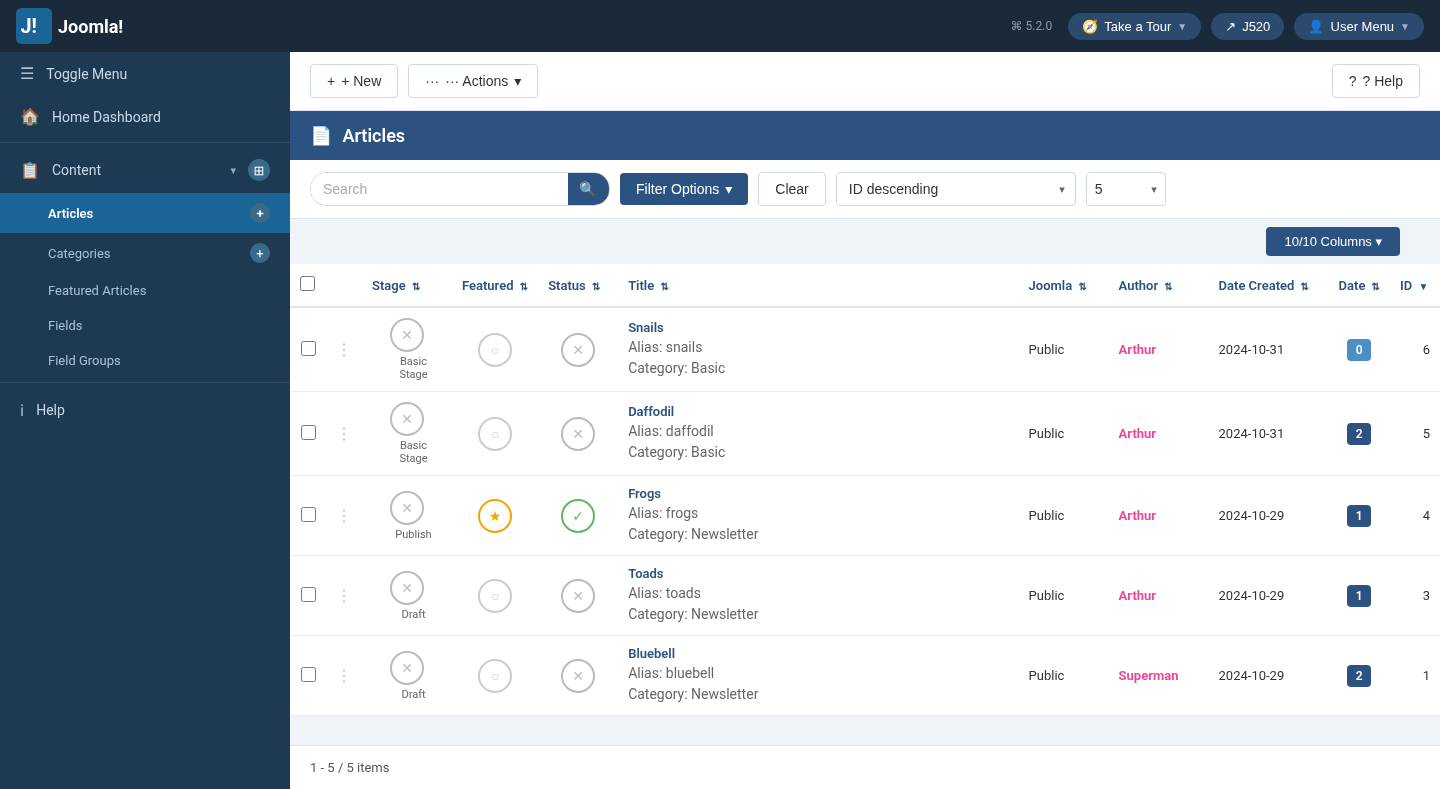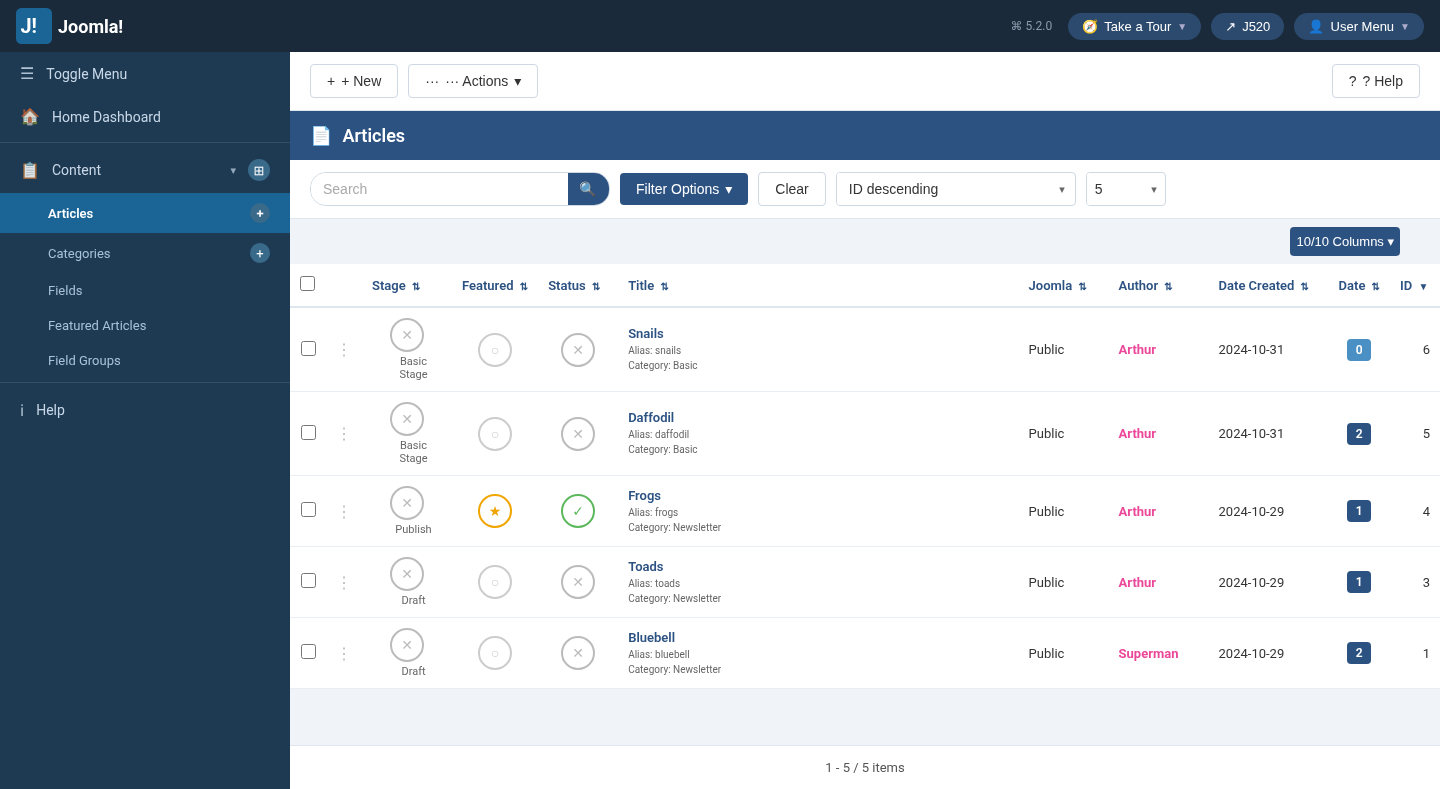--- a/index.html
+++ b/index.html
@@ -279,21 +279,21 @@
       font-size: 11px;
       color: #666;
       pointer-events: none;
     }
 
     
     .columns-btn {
       display: flex;
       align-items: center;
       gap: 6px;
-      padding: 7px 6px;
+      padding: 7px 18px;
       background: #2c5282;
       color: #fff;
       border: none;
       border-radius: 4px;
       cursor: pointer;
       font-size: 13px;
       font-weight: 500;
       margin-left: auto;
       margin-right: 20px;
     }
@@ -357,42 +357,42 @@
       cursor: pointer;
     }
     .circle-icon.gray { border-color: #bbb; color: #bbb; }
     .circle-icon.green { border-color: #5cb85c; color: #5cb85c; }
     .circle-icon.orange { border-color: #f0a500; color: #f0a500; background: transparent; }
 
     .stage-wrap { display: flex; flex-direction: column; align-items: center; gap: 3px; }
     .stage-label { font-size: 11px; color: #666; padding-left: 13px; }
 
     .article-title { color: #2c5282; font-weight: 600; text-decoration: none; }
-    .article-meta { font-size: 10px; color: #666; margin-top: 2px; line-height: 1.5; }
+    .article-meta { font-size: 14px; color: #666; margin-top: 2px; line-height: 1.5; }
 
     .author-link { color: #ec4899; text-decoration: none; font-weight: bold; }
 
     .hits-badge {
       display: inline-flex;
       align-items: center;
       justify-content: center;
       background: #2c5282;
       color: #fff;
       border-radius: 4px;
       min-width: 24px;
       height: 22px;
       padding: 0 6px;
       font-size: 12px;
       font-weight: 600;
     }
     .hits-badge.zero { background: #4a90c4; }
 
     .pagination-bar {
       padding: 14px 20px;
-      text-align: center;
+      text-align: left;
       font-size: 13px;
       color: #555;
       background: #fff;
       border-top: 1px solid #e0e6ed;
     }
 
     .columns-bar {
       padding: 8px 20px;
       display: flex;
       justify-content: flex-end;
@@ -455,24 +455,24 @@
     </div>
     <div class="sidebar-sub-item active">
       <span>Articles</span>
       <span class="add-icon">+</span>
     </div>
     <div class="sidebar-sub-item">
       <span>Categories</span>
       <span class="add-icon">+</span>
     </div>
     <div class="sidebar-sub-item">
+      <span>Featured Articles</span>
+    </div>
+    <div class="sidebar-sub-item">
       <span>Fields</span>
-    </div>
-    <div class="sidebar-sub-item">
-      <span>Featured Articles</span>
     </div>
     <div class="sidebar-sub-item">
       <span>Field Groups</span>
     </div>
     <div class="sidebar-divider"></div>
     <div class="sidebar-item">
       <span class="icon">ℹ</span>
       <span class="label">Help</span>
     </div>
   </div>

